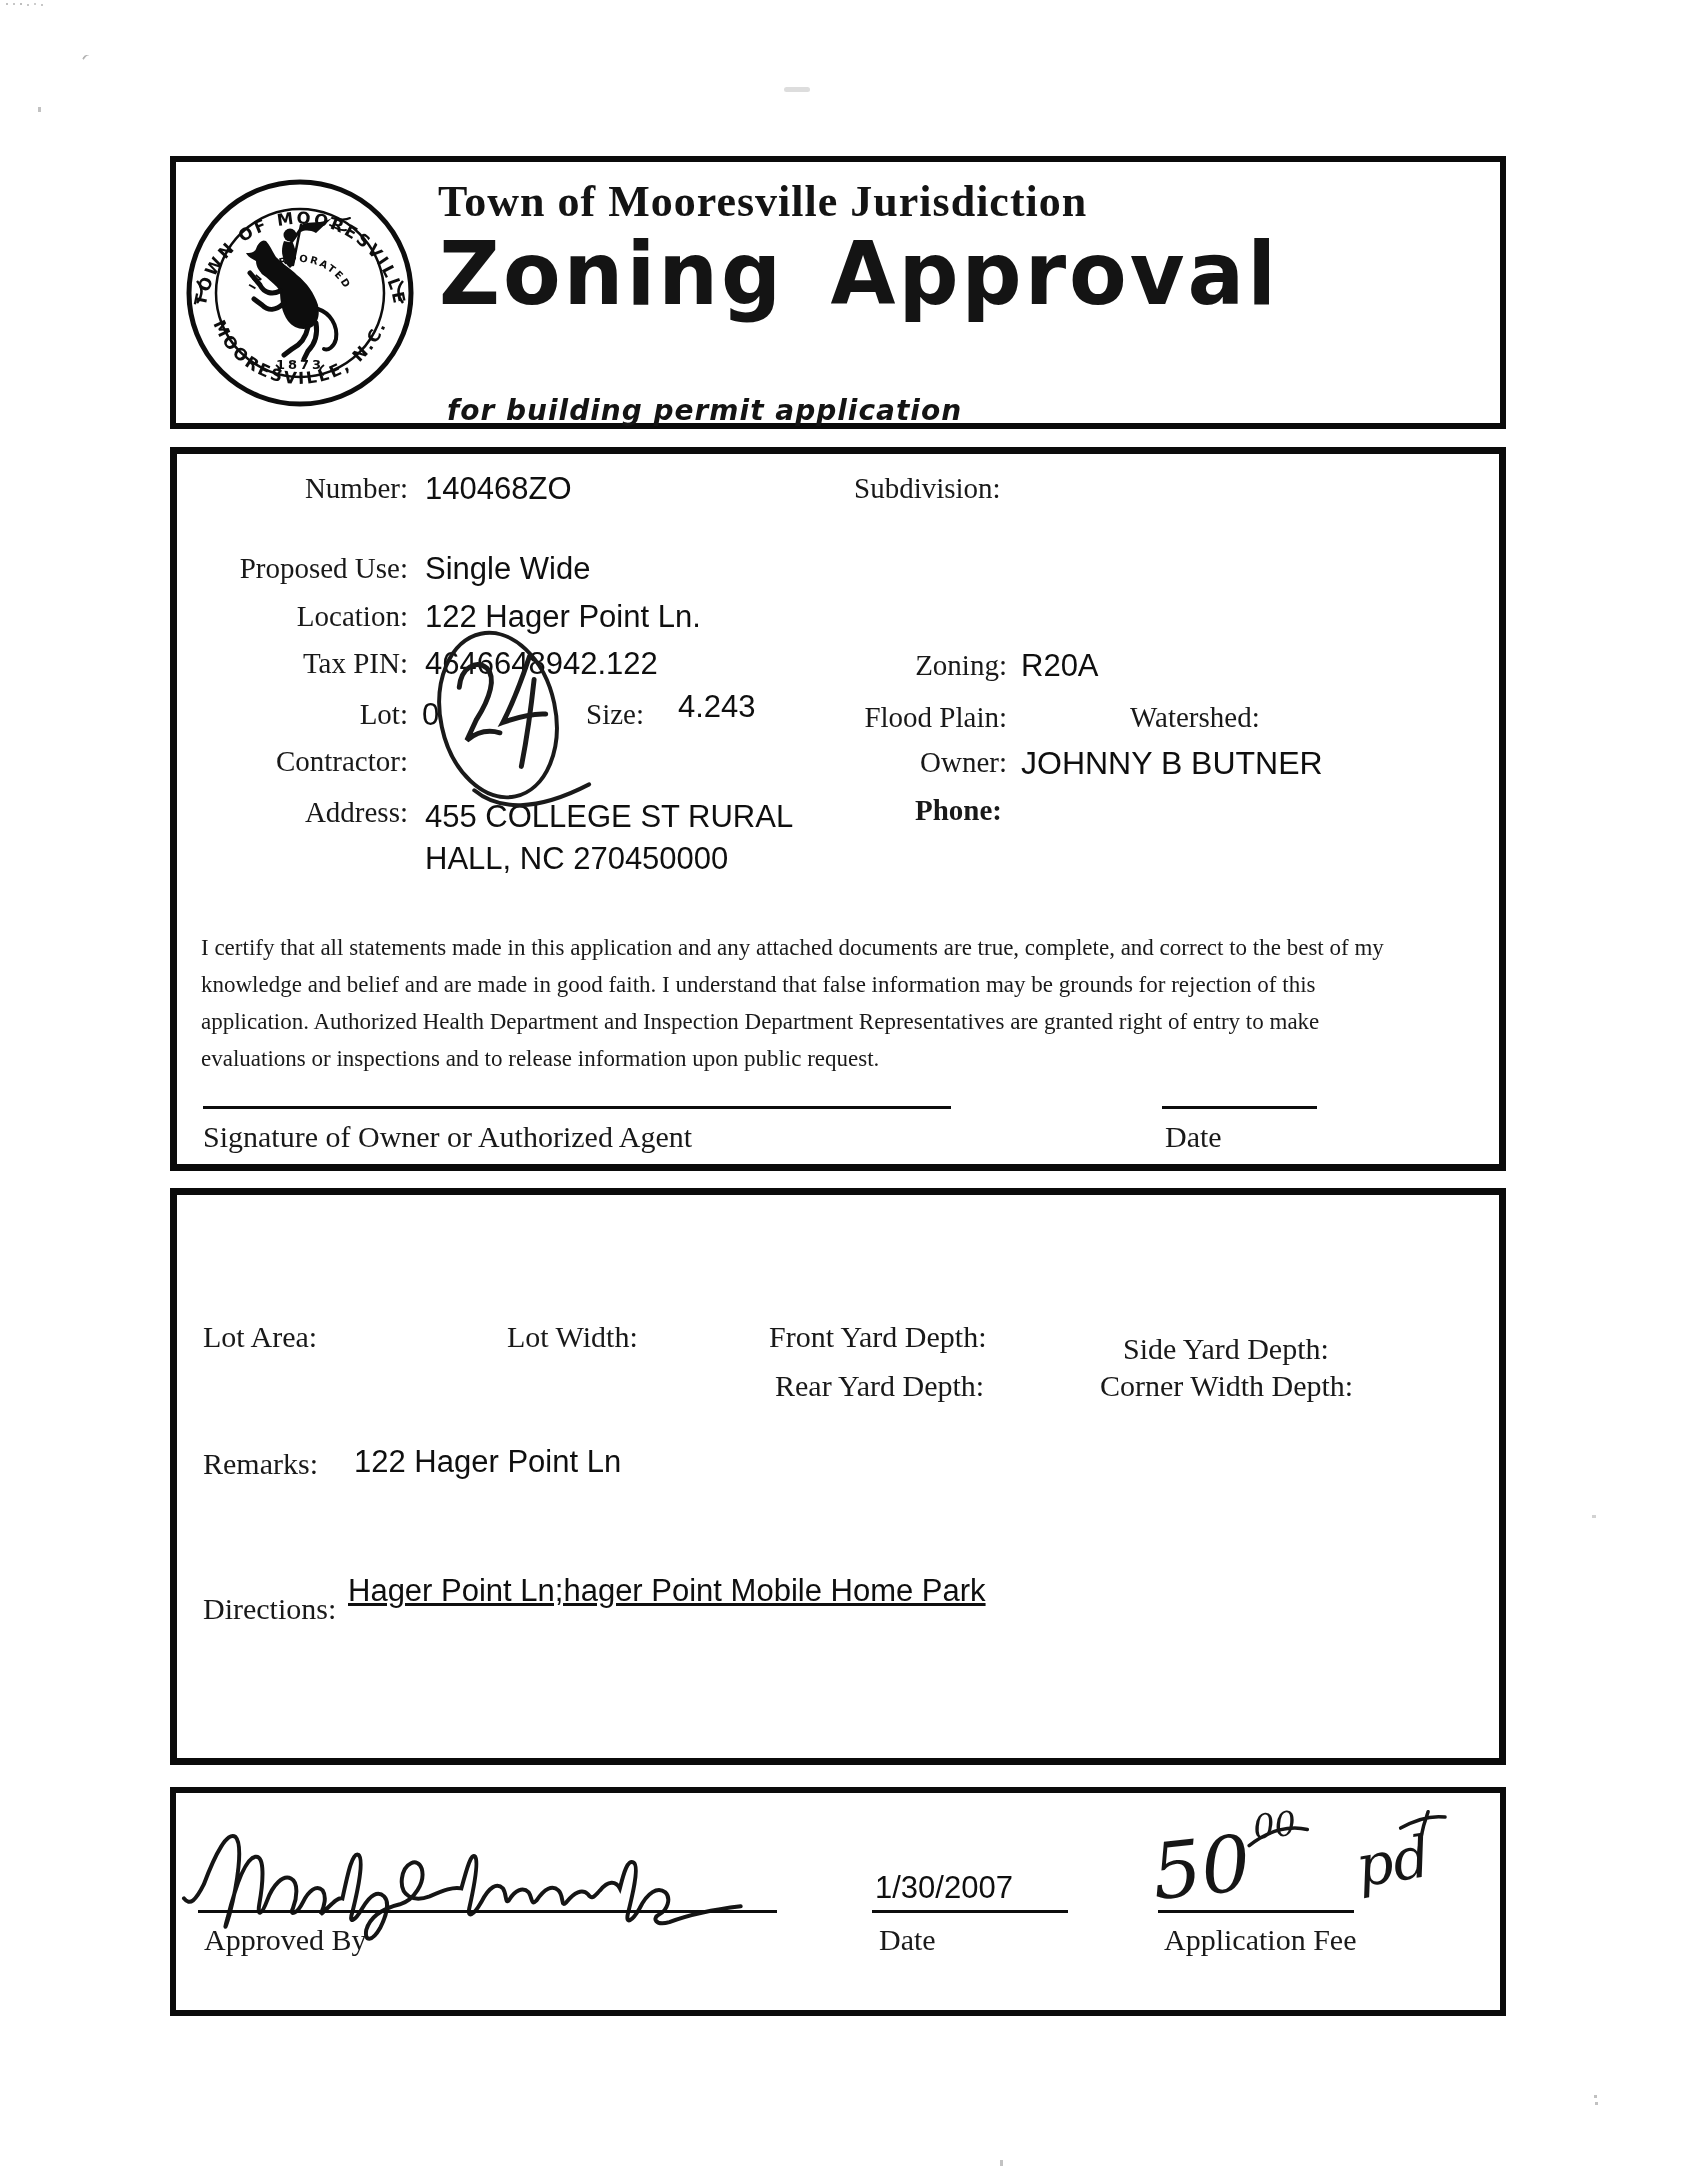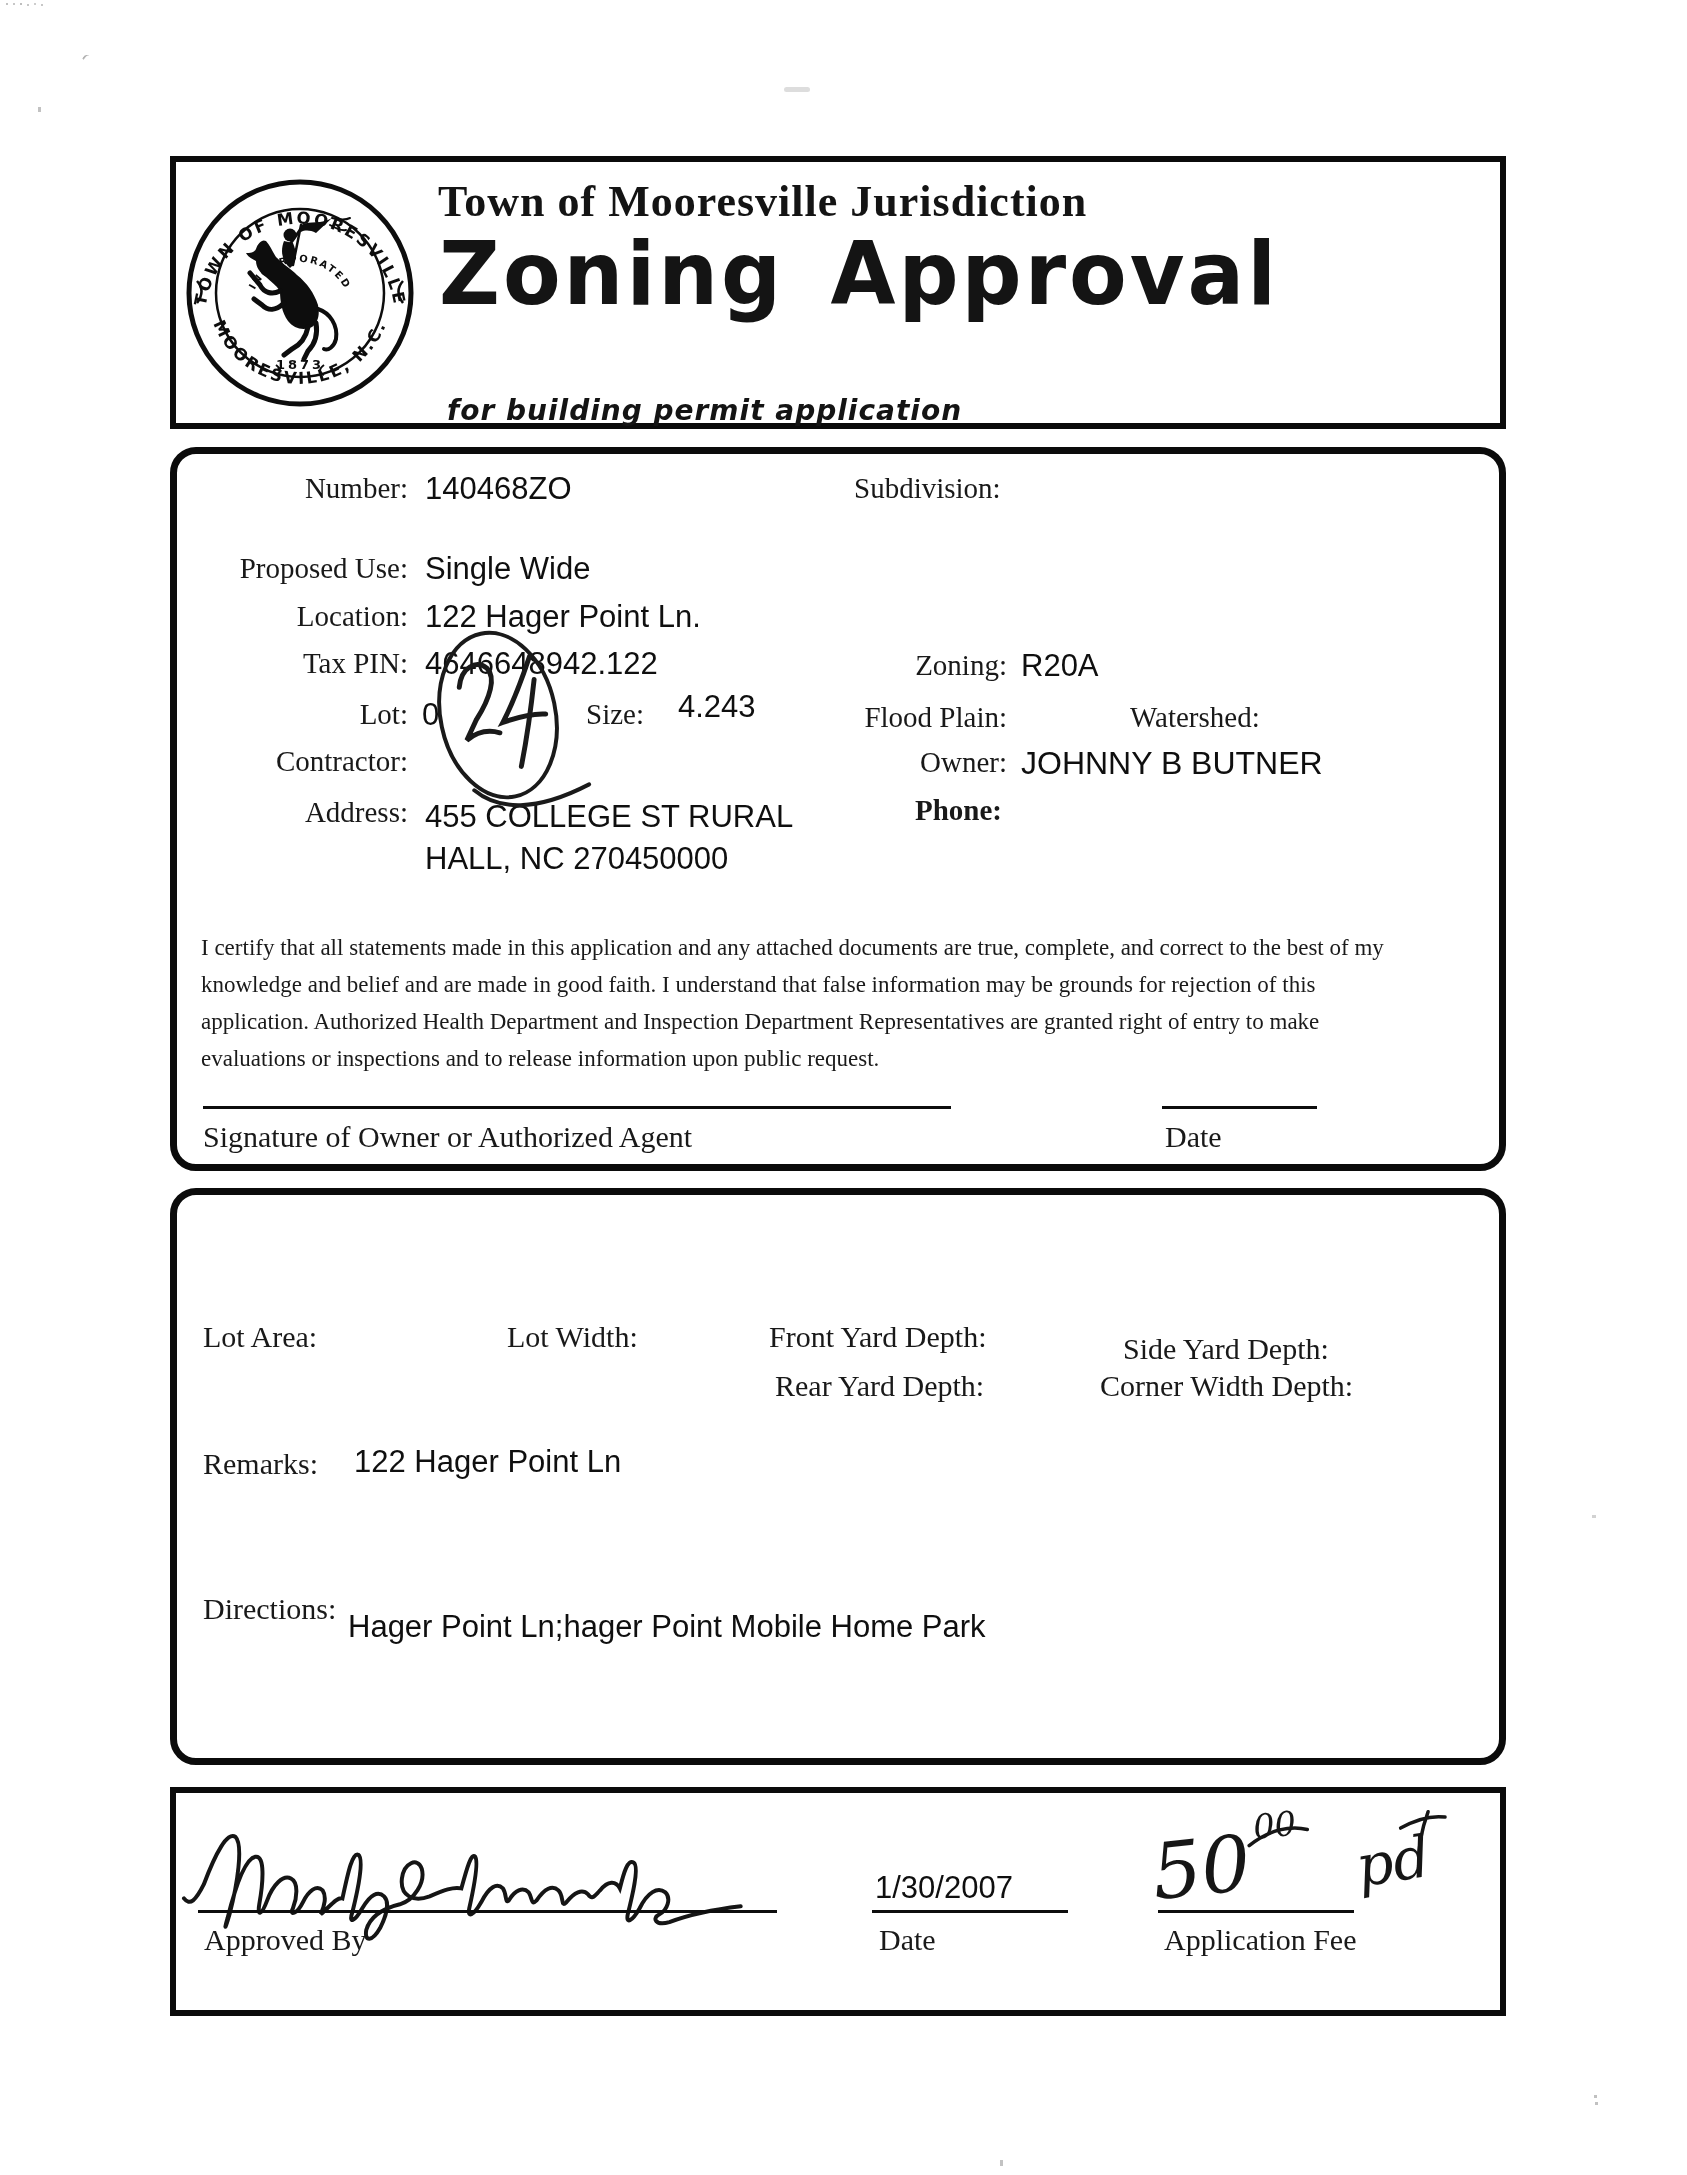--- a/index.html
+++ b/index.html
@@ -1,19 +1,19 @@
 <!DOCTYPE html>
 <html><head>
 <meta charset="utf-8">
 <style>
   html,body{margin:0;padding:0;background:#d9d9d9;}
   .page{position:relative;width:1687px;height:2175px;background:#ffffff;
         font-family:"Liberation Serif",serif;color:#141414;overflow:hidden;}
   .box{position:absolute;box-sizing:border-box;border:6px solid #0b0b0b;background:#fff;}
-  .box.thick{border-width:7px;border-radius:26px;}
+  .box.thick{border-width:7px;}
   .abs{position:absolute;}
   .lab{position:absolute;font-size:29px;white-space:nowrap;color:#191919;}
   .lab.r{width:228px;text-align:right;}
   .val{position:absolute;font-family:"Liberation Sans","DejaVu Sans",sans-serif;
        font-size:31px;white-space:nowrap;color:#0f0f0f;}
   .para{position:absolute;font-size:23px;line-height:37px;color:#1a1a1a;}
   .line{position:absolute;height:3px;background:#0d0d0d;}
   .biglab{position:absolute;font-size:30px;white-space:nowrap;color:#191919;}
   .jur{position:absolute;font-weight:bold;font-size:44px;letter-spacing:1px;white-space:nowrap;}
   .ztitle{position:absolute;font-family:"DejaVu Sans","Liberation Sans",sans-serif;
@@ -146,21 +146,21 @@
     <div class="biglab" style="left:330px;top:125px;">Lot Width:</div>
     <div class="biglab" style="left:592px;top:125px;">Front Yard Depth:</div>
     <div class="biglab" style="left:946px;top:137px;">Side Yard Depth:</div>
     <div class="biglab" style="left:598px;top:174px;">Rear Yard Depth:</div>
     <div class="biglab" style="left:923px;top:174px;">Corner Width Depth:</div>
 
     <div class="biglab" style="left:26px;top:252px;">Remarks:</div>
     <div class="val" style="left:177px;top:249px;">122 Hager Point Ln</div>
 
     <div class="biglab" style="left:26px;top:397px;">Directions:</div>
-    <div class="val" style="left:171px;top:414px;">Hager Point Ln;hager Point Mobile Home Park</div>
+    <div class="val" style="left:171px;top:378px;text-decoration:underline;">Hager Point Ln;hager Point Mobile Home Park</div>
   </div>
 
   <div class="box" id="box4" style="left:170px;top:1787px;width:1336px;height:229px;">
 
     <svg class="abs" style="left:4px;top:30px;" width="634" height="119" viewBox="0 0 640 120" aria-label="Mandy Edwards">
       <path fill="none" stroke="#151515" stroke-width="4" stroke-linecap="round" d="M4,76 C10,84 16,78 24,62 C36,30 48,8 56,14 C64,22 58,62 50,92 C46,106 44,110 48,96
            C56,64 66,36 76,34 C86,32 84,60 80,82 C78,94 82,94 88,78 C94,62 104,52 112,56
            C120,60 118,76 114,86 C110,94 118,92 124,80 C130,68 138,62 144,68 C148,74 146,84 142,92
            C150,86 158,74 164,76 C170,48 174,30 180,32 C186,36 180,66 174,90 C170,102 176,100 184,86
            C192,72 200,68 206,74 C212,80 208,94 202,106 C194,120 186,120 188,108 C192,94 206,86 222,82

